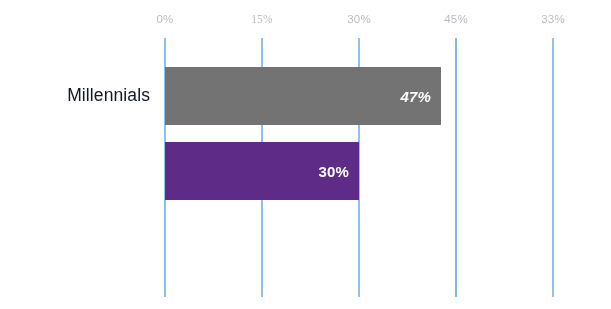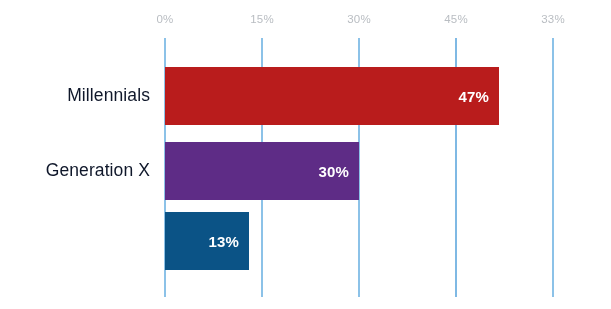--- a/index.html
+++ b/index.html
@@ -73,39 +73,35 @@
     letter-spacing: 0.2px;
     white-space: nowrap;
   }
 </style>
 </head>
 <body>
 
 <div id="chart-root">
 
   <div class="tick-label" style="left:165px;">0%</div>
-  <div class="tick-label" style="left:262px;">15%</div>
+  <div class="tick-label" style="left:262px;font-family:Liberation Serif, serif;">15%</div>
   <div class="tick-label" style="left:359px;">30%</div>
   <div class="tick-label" style="left:456px;text-align:center;">45%</div>
   <div class="tick-label" style="left:553px;">33%</div>
 
   <div class="gridline" style="left:164px;"></div>
   <div class="gridline" style="left:261px;"></div>
   <div class="gridline" style="left:358px;"></div>
   <div class="gridline major" style="left:455px;"></div>
   <div class="gridline" style="left:552px;"></div>
 
   <div class="cat-label" style="top:85px;">Millennials</div>
-  <div class="cat-label" style="top:160px;">Generation X</div>
 
-  <div class="bar" style="top: 67px; height: 58px; width: 334px; background: #b91c1c;">
+  <div class="bar" style="top: 67px; height: 58px; width: 276px; background: #737373; font-style: italic;">
     <span class="bar-value">47%</span>
   </div>
 
   <div class="bar" style="top: 142px; height: 58px; width: 194px; background: rgb(94, 44, 134);">
     <span class="bar-value">30%</span>
   </div>
 
-  <div class="bar" style="top: 212px; height: 58px; width: 84.0667px; background: rgb(11, 83, 134);">
-    <span class="bar-value">13%</span>
-  </div>
 
 </div>
 
 </body></html>

